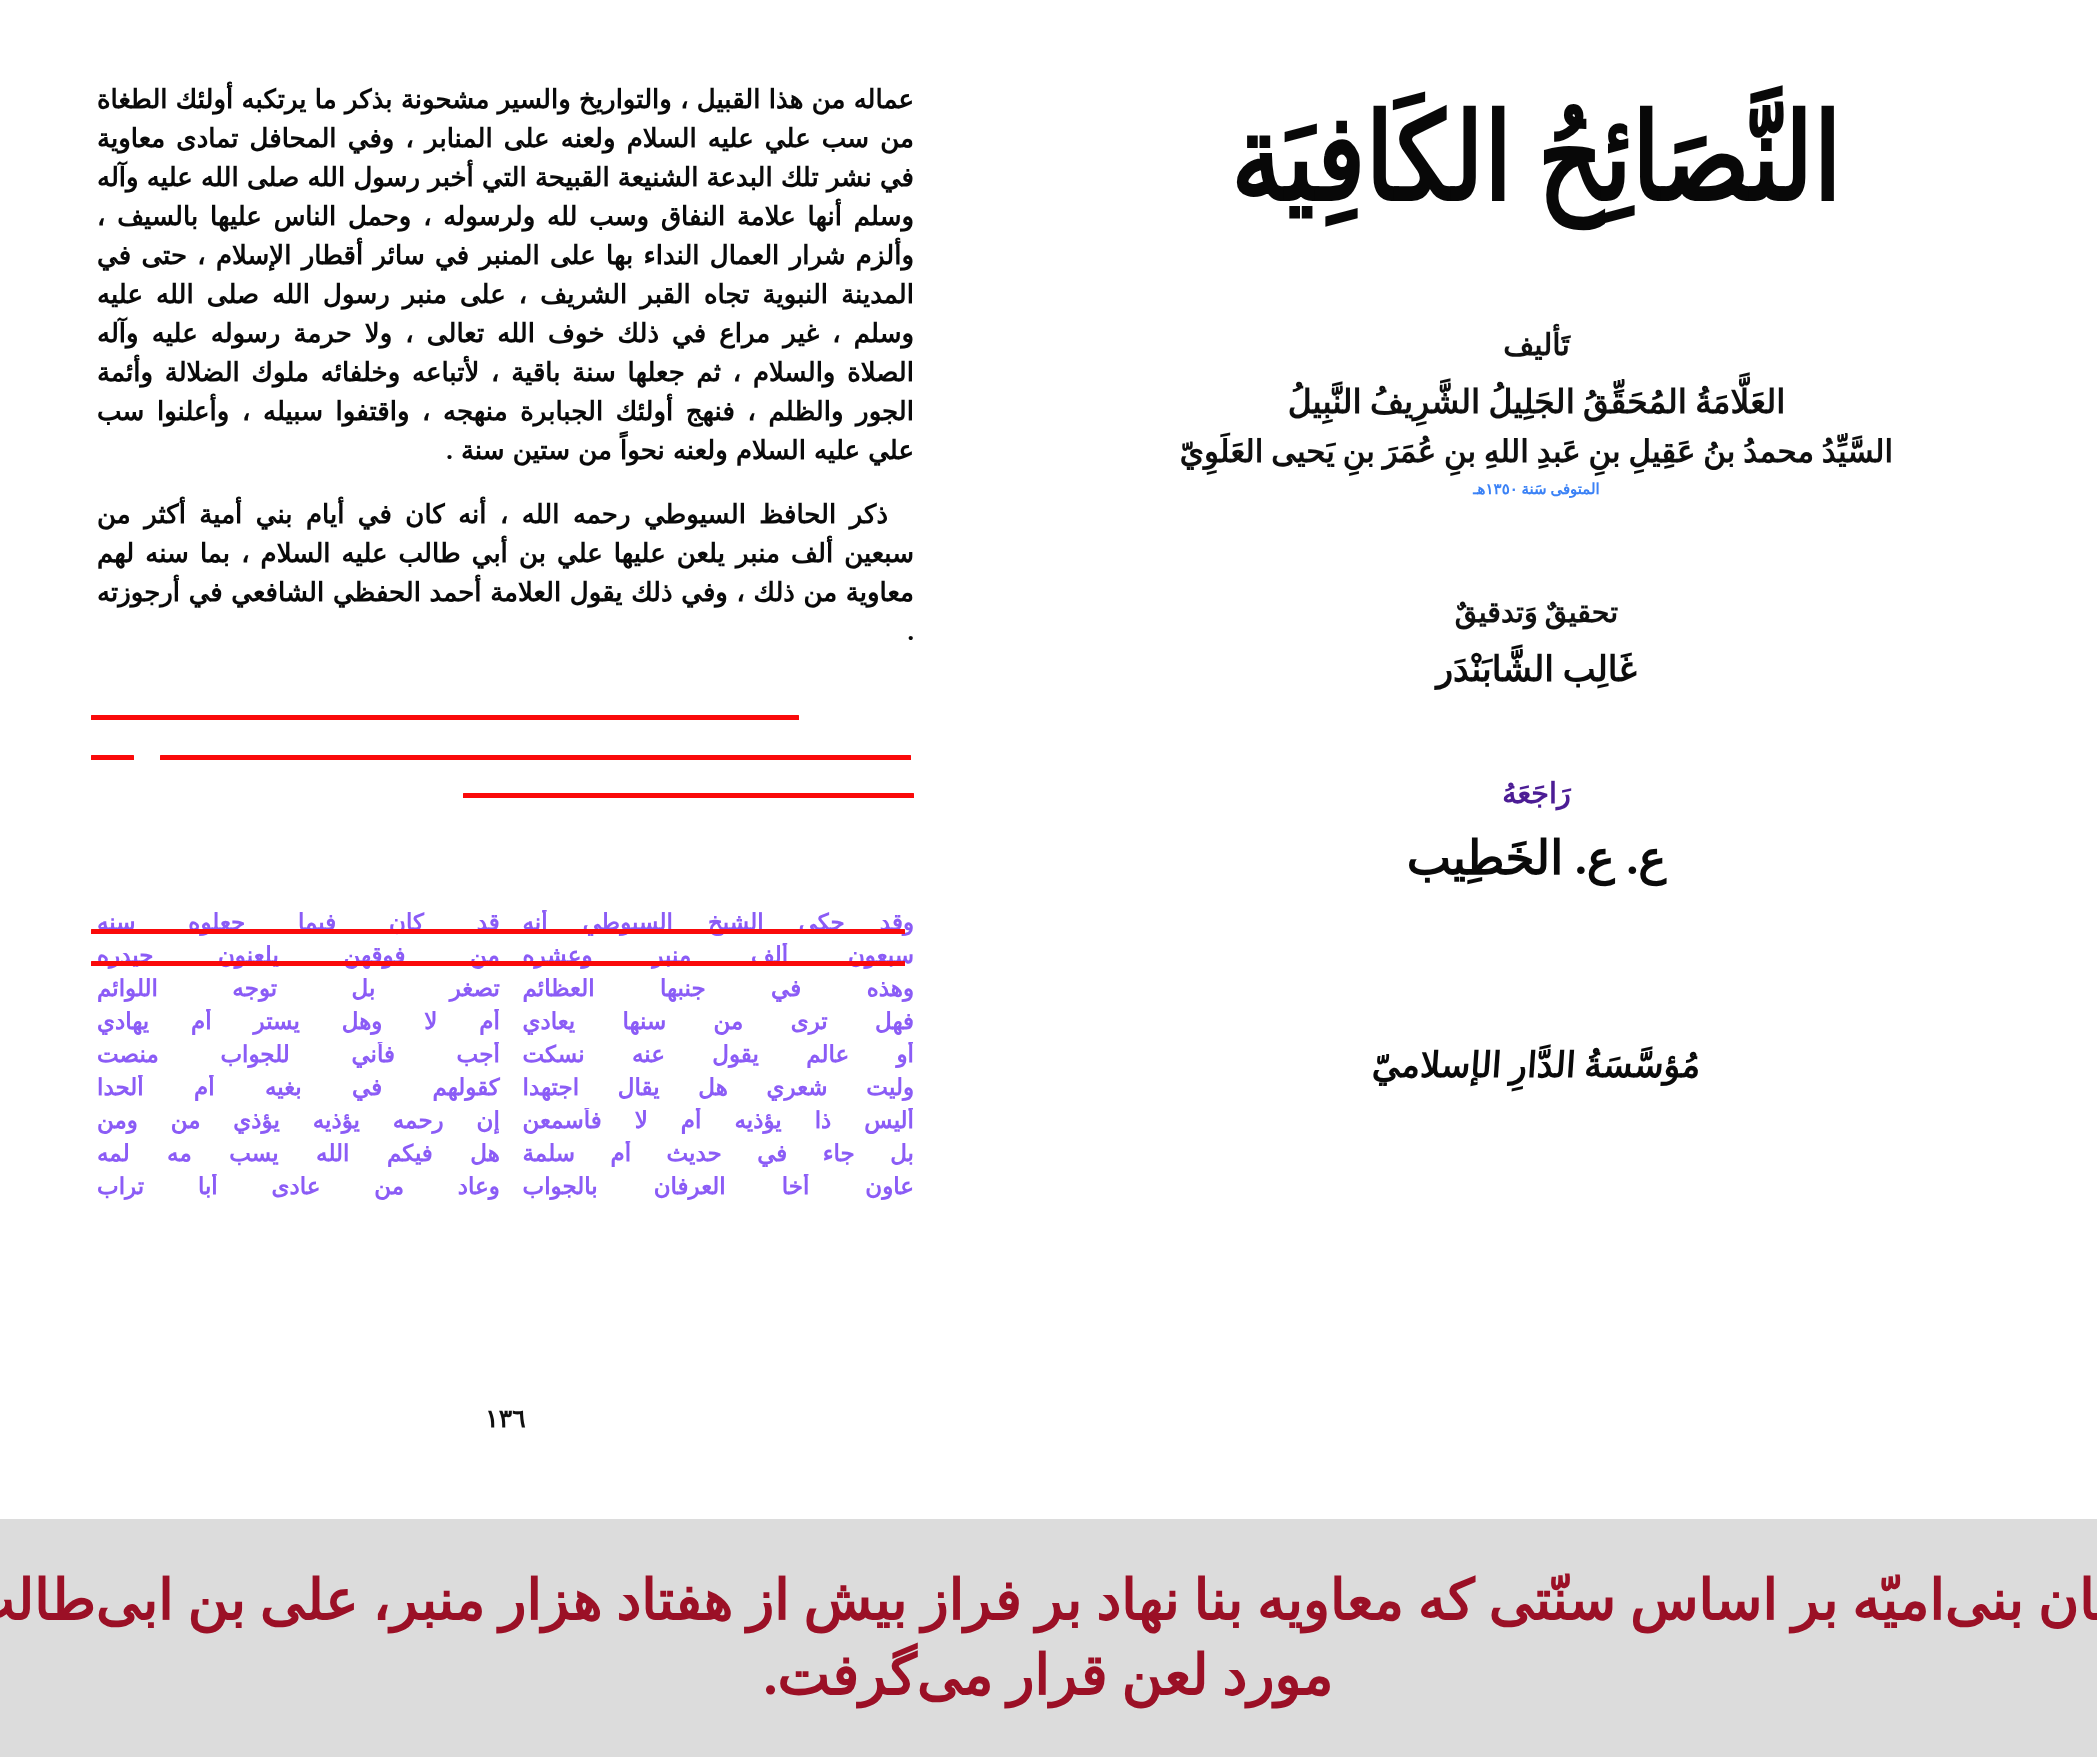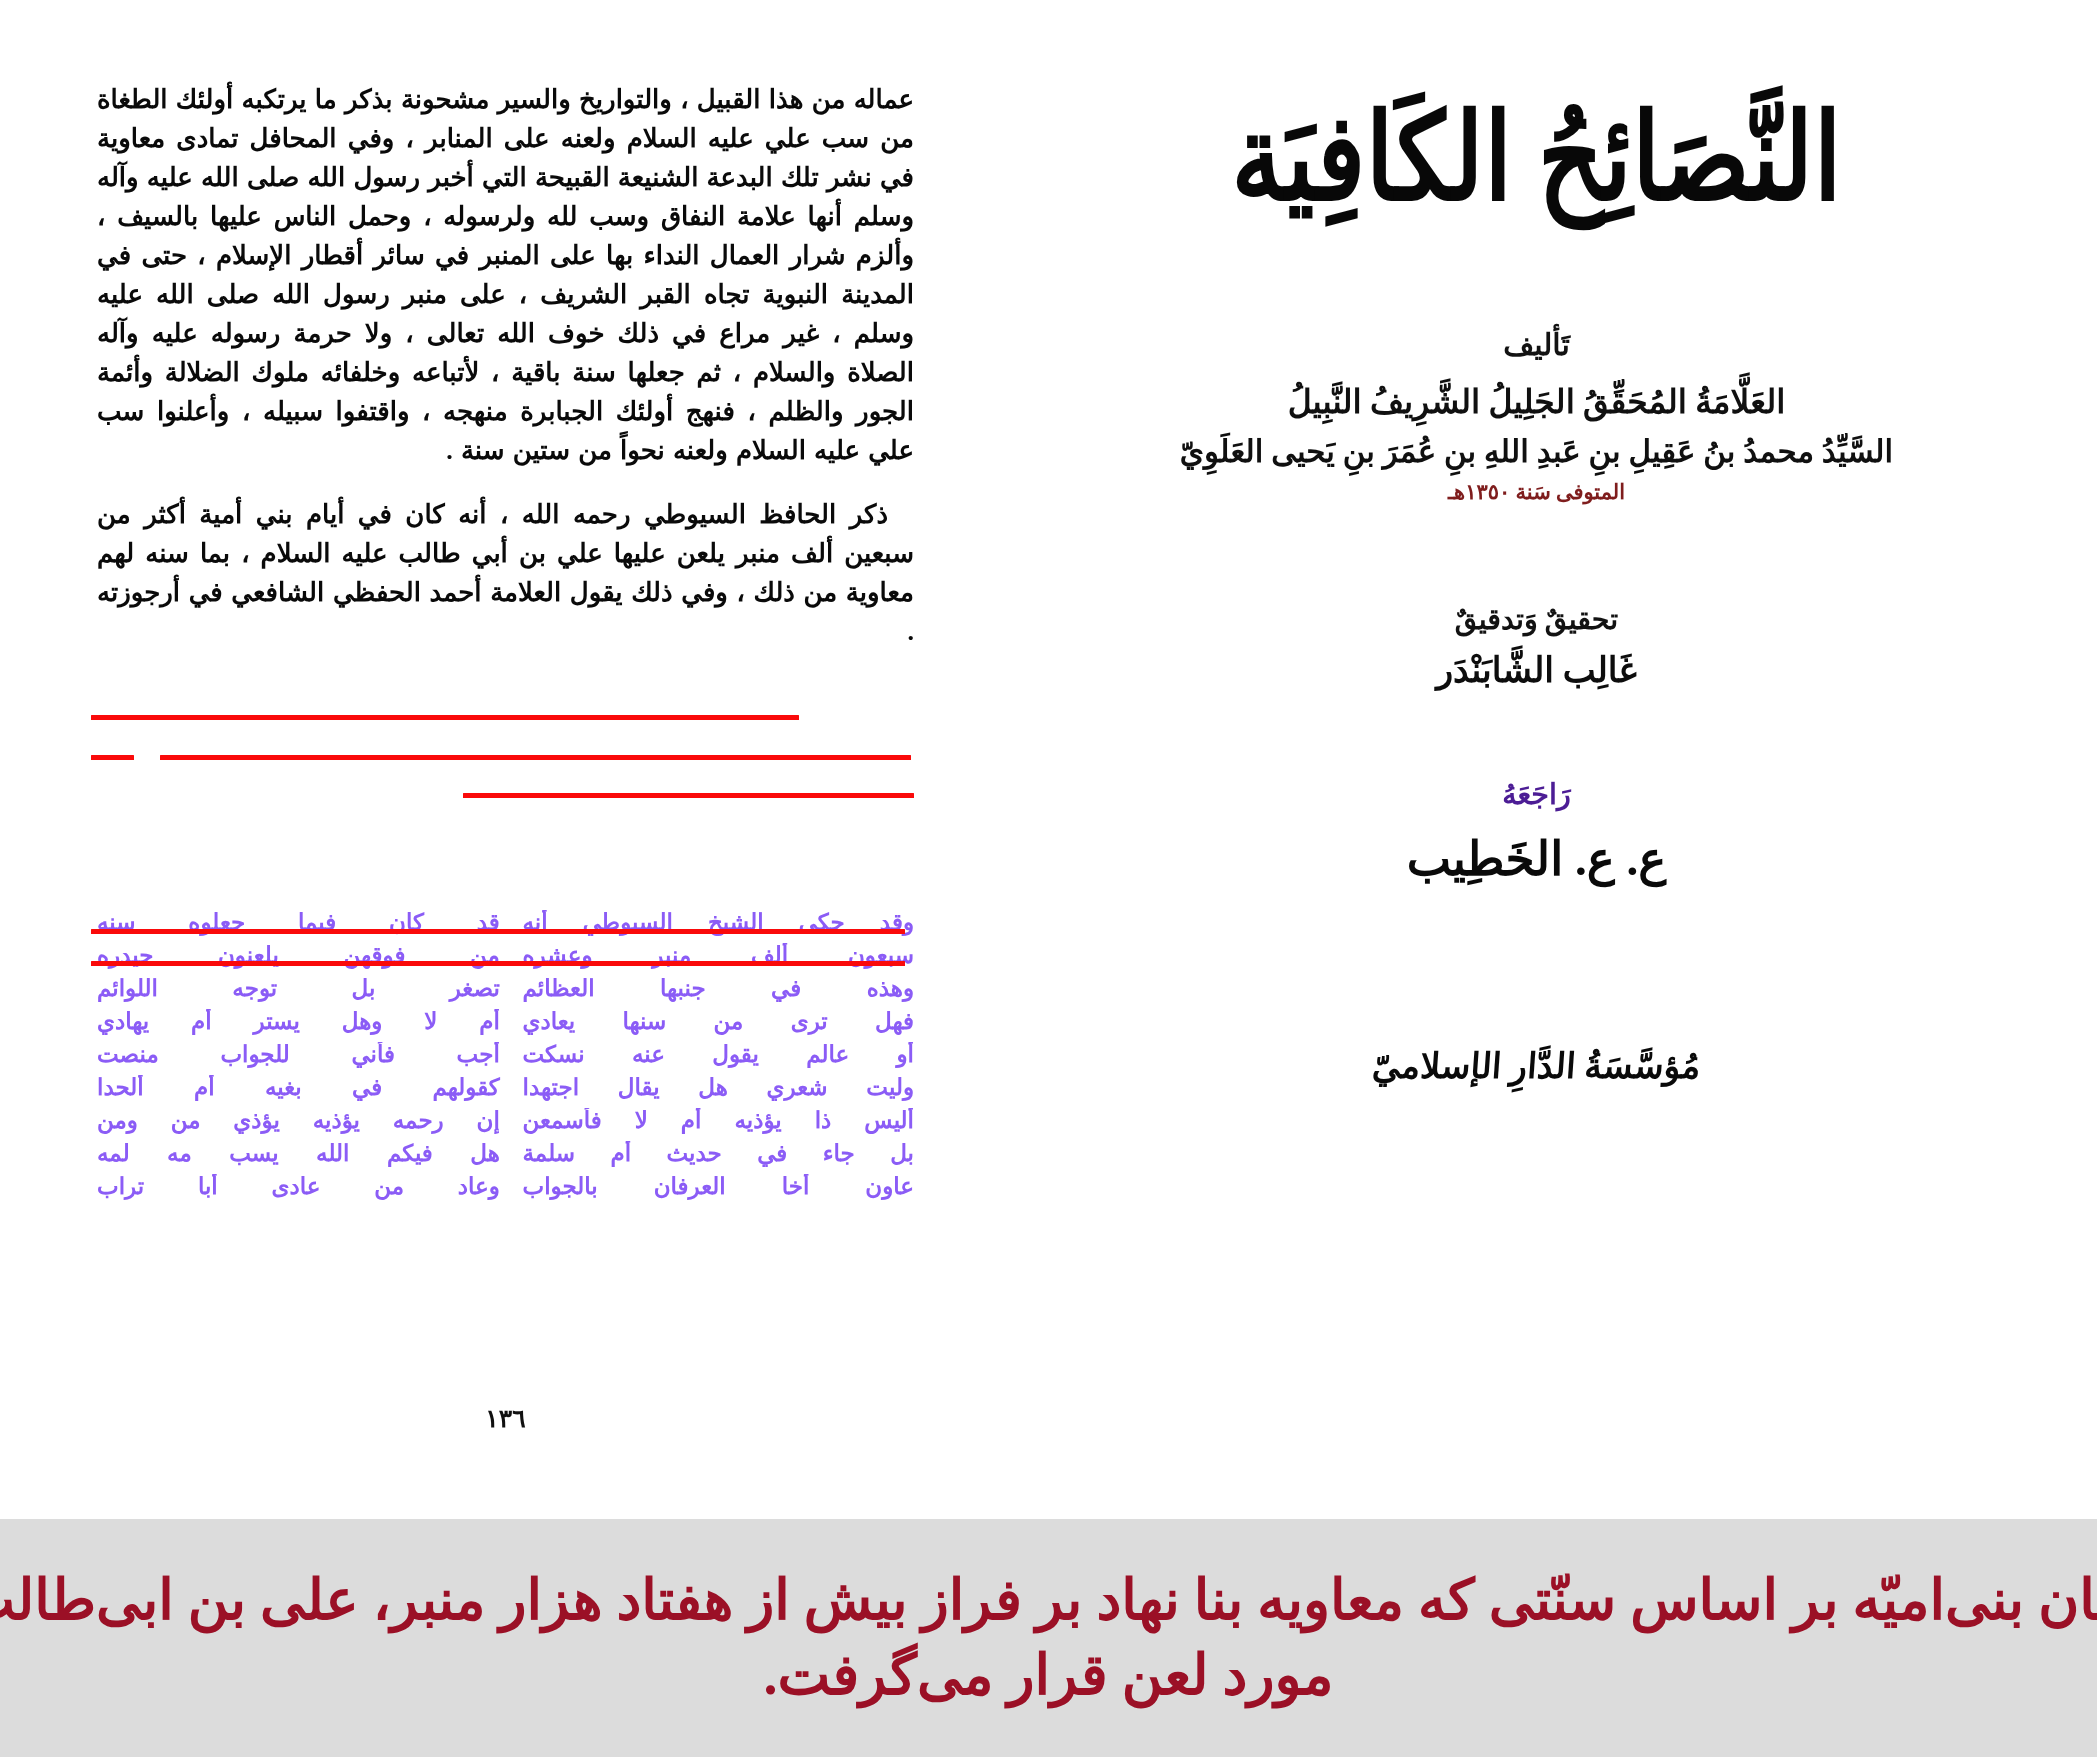--- a/index.html
+++ b/index.html
@@ -153,37 +153,37 @@
   }
   .auth-line2 {
     font-size: 31px;
     font-weight: 700;
     color: #101010;
     margin-top: 12.6px;
     letter-spacing: -1.1px;
     text-align: center;
   }
   .auth-died {
-    font-size: 21px;
-    font-weight: 600;
-    color: #7f1d1d;
+    font-size: 15px;
+    font-weight: 600;
+    color: #3b82f6;
     margin-top: 10.3px;
   }
 
   .tah-label {
     font-size: 28.6px;
     font-weight: 600;
     color: #121212;
     margin-top: 97px;
   }
   .tah-name {
     font-size: 35px;
     font-weight: 700;
     color: #0d0d0d;
-    margin-top: 14px;
+    margin-top: 20px;
   }
 
   .rev-label {
     font-size: 28.6px;
     font-weight: 600;
     color: #4c1d95;
     margin-top: 86px;
   }
   .rev-name {
     font-size: 47px;

